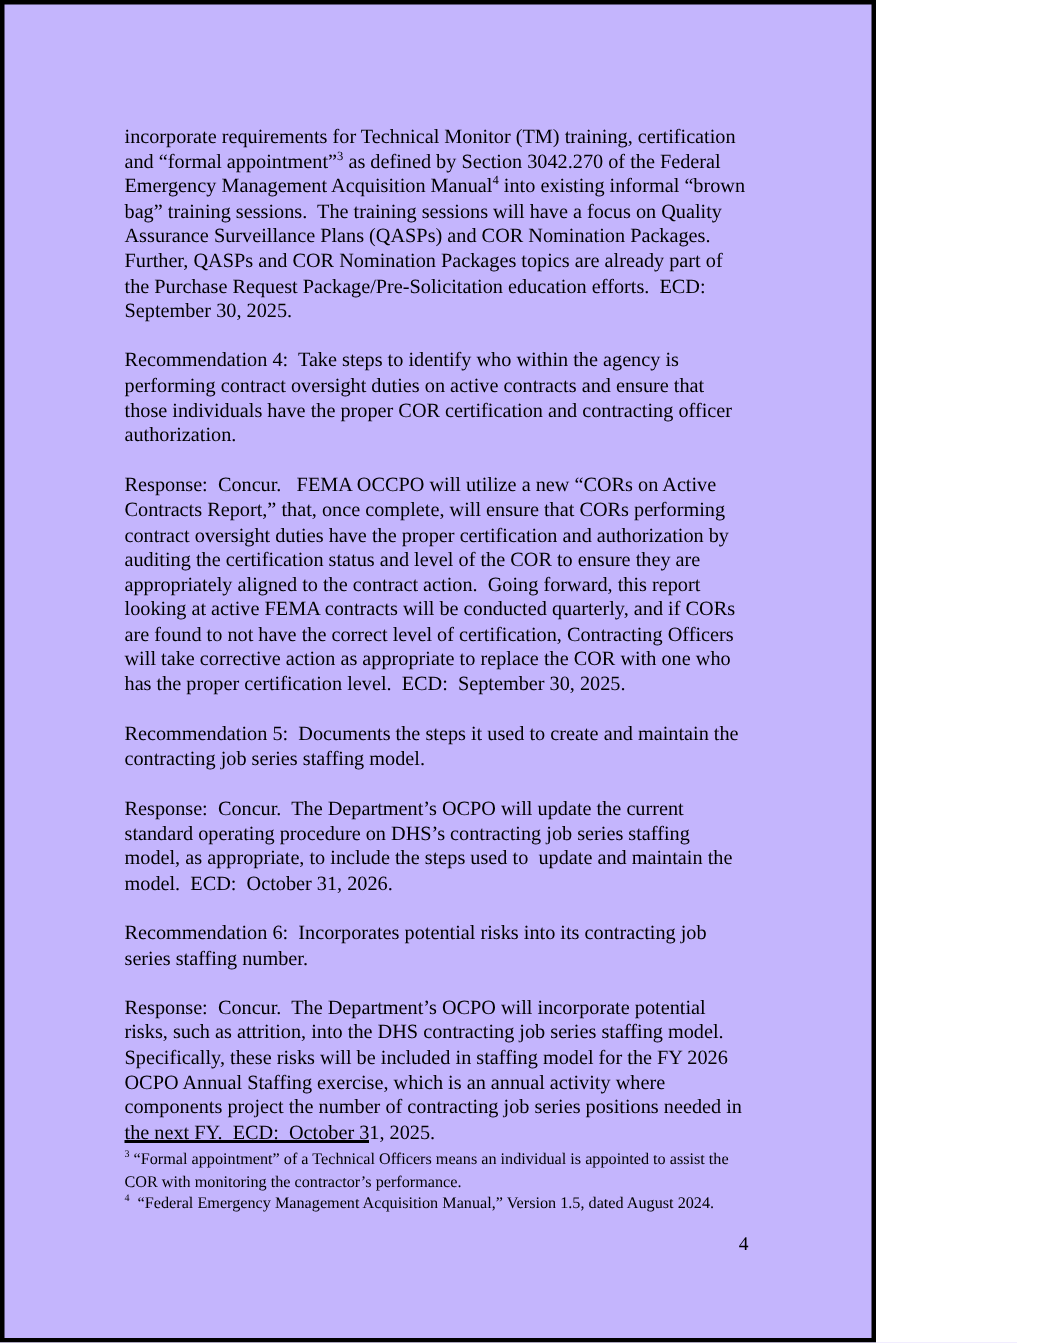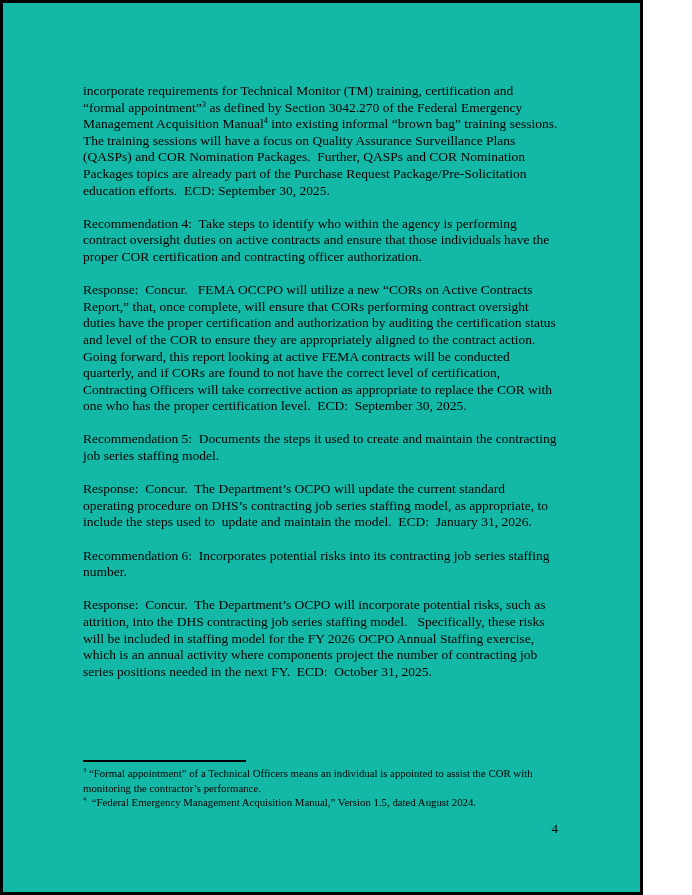--- a/index.html
+++ b/index.html
@@ -1,25 +1,25 @@
 <!DOCTYPE html>
 <html><head>
 <meta charset="utf-8">
 <style>
   html, body {
     margin: 0;
     padding: 0;
     background: #ffffff;
   }
   .frame {
-    width: 643px;
+    width: 584px;
     height: 895px;
     box-sizing: border-box;
     border: 3px solid #000000;
-    background: #14b8a6;
+    background: #c4b5fd;
     position: relative;
     overflow: hidden;
     padding: 80px 82px 0 80px;
     font-family: "Liberation Serif", serif;
     font-size: 13.5px;
     line-height: 16.6px;
     color: #000000;
   }
   .content { }
   .para {
@@ -60,21 +60,21 @@
 </style>
 </head>
 <body>
 
 <div class="frame">
   <div class="content">
       <p class="para"><span>incorporate requirements for Technical Monitor (TM) training, certification and “formal appointment”</span><span class="sup">3</span><span> as defined by Section 3042.270 of the Federal Emergency Management Acquisition Manual</span><span class="sup">4</span><span> into existing informal “brown bag” training sessions.  The training sessions will have a focus on Quality Assurance Surveillance Plans (QASPs) and COR Nomination Packages.  Further, QASPs and COR Nomination Packages topics are already part of the Purchase Request Package/Pre-Solicitation education efforts.  ECD: September 30, 2025.</span></p>
       <p class="para"><span class="b">Recommendation 4:</span><span>  Take steps to identify who within the agency is performing contract oversight duties on active contracts and ensure that those individuals have the proper COR certification and contracting officer authorization.</span></p>
       <p class="para"><span class="b">Response:</span><span>  Concur.   FEMA OCCPO will utilize a new “CORs on Active Contracts Report,” that, once complete, will ensure that CORs performing contract oversight duties have the proper certification and authorization by auditing the certification status and level of the COR to ensure they are appropriately aligned to the contract action.  Going forward, this report looking at active FEMA contracts will be conducted quarterly, and if CORs are found to not have the correct level of certification, Contracting Officers will take corrective action as appropriate to replace the COR with one who has the proper certification level.  ECD:  September 30, 2025.</span></p>
       <p class="para"><span class="b">Recommendation 5:</span><span>  Documents the steps it used to create and maintain the contracting job series staffing model.</span></p>
-      <p class="para"><span class="b">Response:</span><span>  Concur.  The Department’s OCPO will update the current standard operating procedure on DHS’s contracting job series staffing model, as appropriate, to include the steps used to  update and maintain the model.  ECD:  January 31, 2026.</span></p>
+      <p class="para"><span class="b">Response:</span><span>  Concur.  The Department’s OCPO will update the current standard operating procedure on DHS’s contracting job series staffing model, as appropriate, to include the steps used to  update and maintain the model.  ECD:  October 31, 2026.</span></p>
       <p class="para"><span class="b">Recommendation 6:</span><span>  Incorporates potential risks into its contracting job series staffing number.</span></p>
       <p class="para"><span class="b">Response:</span><span>  Concur.  The Department’s OCPO will incorporate potential risks, such as attrition, into the DHS contracting job series staffing model.   Specifically, these risks will be included in staffing model for the FY 2026 OCPO Annual Staffing exercise, which is an annual activity where components project the number of contracting job series positions needed in the next FY.  ECD:  October 31, 2025.</span></p>
     </div>
   <div class="footnote-area">
     <div class="fn-rule"></div>
     <div>
         <p class="fn"><span class="sup">3</span><span> “Formal appointment” of a Technical Officers means an individual is appointed to assist the COR with monitoring the contractor’s performance.</span></p>
         <p class="fn"><span class="sup">4</span><span>  “Federal Emergency Management Acquisition Manual,” Version 1.5, dated August 2024.</span></p>
       </div>
   </div>

